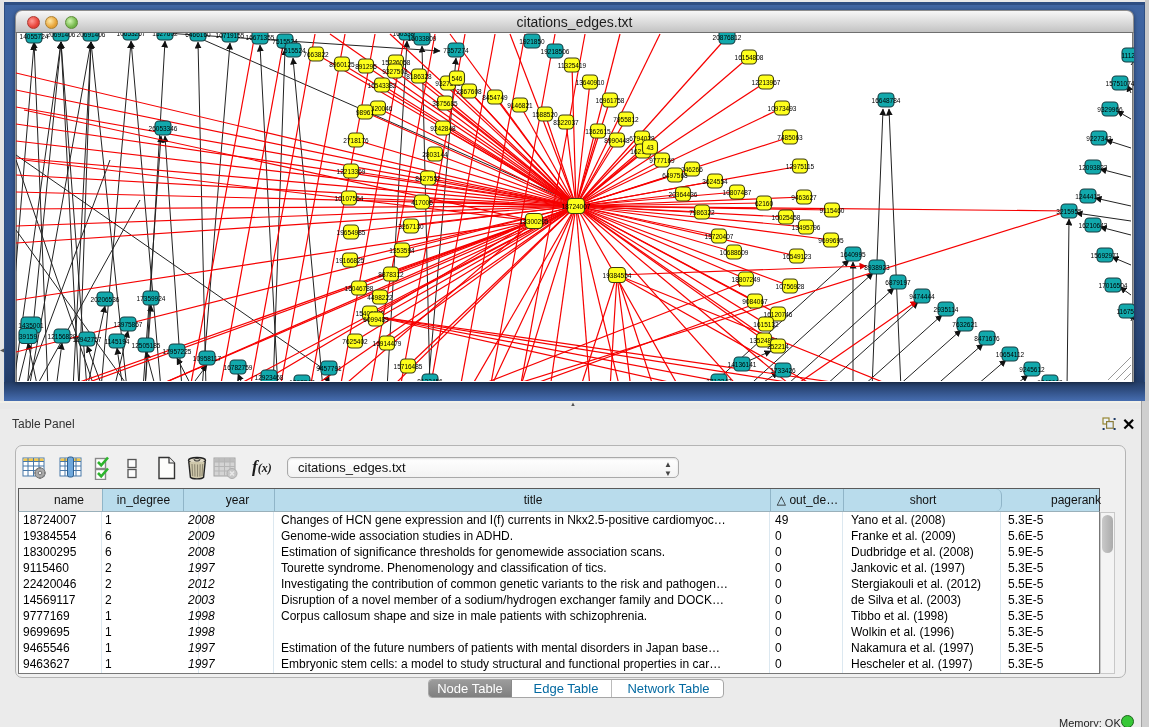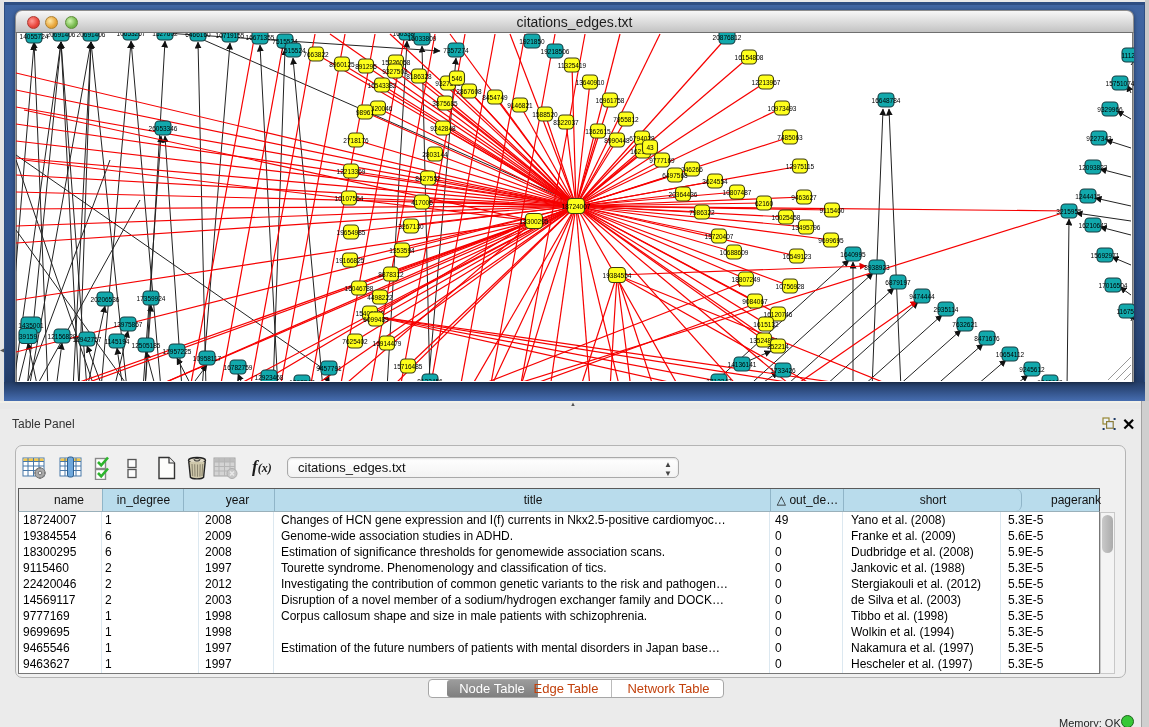--- a/index.html
+++ b/index.html
@@ -49,29 +49,29 @@
 #combo .arr { position:absolute; right:6px; top:2px; font-size:8px; color:#444; line-height:9px; }
 
 #thead { position:absolute; left:2px; top:42px; width:1082px; height:24px; background:#b9dcec; border:1px solid #5a5a5a; border-bottom:1px solid #9ab0ba; }
 .hc { position:absolute; top:0; height:22px; font-size:12px; color:#111; text-align:center;
   line-height:22px; border-right:1px solid #90b5c8; }
 #tbody { position:absolute; left:2px; top:66px; width:1082px; height:162px; background:#fff;
   background-image:linear-gradient(90deg,transparent 82px,#dce8f0 82px,#dce8f0 83px,transparent 83px),linear-gradient(90deg,transparent 179px,#dce8f0 179px,#dce8f0 180px,transparent 180px),linear-gradient(90deg,transparent 254px,#dce8f0 254px,#dce8f0 255px,transparent 255px),linear-gradient(90deg,transparent 750px,#dce8f0 750px,#dce8f0 751px,transparent 751px),linear-gradient(90deg,transparent 823px,#dce8f0 823px,#dce8f0 824px,transparent 824px),linear-gradient(90deg,transparent 981px,#dce8f0 981px,#dce8f0 982px,transparent 982px);
   border:1px solid #777; border-top:none; overflow:hidden; }
 .tr { position:relative; height:16px; font-size:12px; color:#000; white-space:nowrap; }
 .tr div { position:absolute; top:1px; }
-.c0 { left:4px; } .c1 { left:86px; } .c2 { left:186px; } .c3 { left:262px; }
+.c0 { left:4px; } .c1 { left:86px; } .c2 { left:169px;font-style:italic; } .c3 { left:262px; }
 .c4 { left:756px; } .c5 { left:832px; } .c6 { left:989px; }
 #vsb { position:absolute; left:1084px; top:66px; width:15px; height:162px; background:#f4f4f4; border:1px solid #c8c8c8; }
 #vsb .th { position:absolute; left:1px; top:2px; width:11px; height:38px; background:linear-gradient(90deg,#c9c9c9,#ababab); border-radius:6px; }
 
 #tabs { position:absolute; left:428px; top:270px; width:296px; height:19px;
   background:#fff; border:1px solid #a6a6a6; border-radius:4px; font-size:13px; }
-#tabs .seg { position:absolute; top:0; height:17px; line-height:17px; text-align:center; color:#c2410c; }
-#seg1 { left:18px; width:91px; background:linear-gradient(#9c9c9c,#7f7f7f); color:#fff !important;
+#tabs .seg { position:absolute; top:0; height:17px; line-height:17px; text-align:center; color:#0369a1; }
+#seg1 { left:0; width:83px; background:linear-gradient(#9c9c9c,#7f7f7f); color:#fff !important;
   border-radius:3px 0 0 3px; border-right:1px solid #8a8a8a; }
 #seg2 { left:92px; width:91px; border-right:1px solid #bbb; }
 #seg3 { left:184px; width:111px; }
 
 #mem { position:absolute; left:1059px; top:308px; font-size:11px; color:#222; }
 #memdot { position:absolute; left:1121px; top:306px; width:13px; height:13px; border-radius:50%;
   background:#37c837; border:1px solid #1d641d; }
 svg text { user-select:none; }
 </style></head>
 <body>
@@ -653,21 +653,21 @@
         <path d="M17 15.5 l4 4 M21 15.5 l-4 4" stroke="#e8e8e8" stroke-width="1.6"></path>
       </svg>
       <div class="ico" style="left:236px;top:11px;font-family:'Liberation Serif',serif;font-style:italic;font-weight:bold;font-size:17px;color:#1a1a1a">f<span style="font-size:12px">(x)</span></div>
       <div id="combo">citations_edges.txt<div class="arr">▲<br>▼</div></div>
       <div id="thead">
         <div class="hc" style="left:0;width:84px;background:#e8e8e8;padding-left:17px;">name</div>
         <div class="hc" style="left:85px;width:80px;">in_degree</div>
         <div class="hc" style="left:182px;width:74px;">year</div>
         <div class="hc" style="left:257px;width:495px;padding-left:20px;">title</div>
         <div class="hc" style="left:753px;width:72px;">△ out_de…</div>
-        <div class="hc" style="left:826px;width:177px;border-radius:6px;">short</div>
+        <div class="hc" style="left:826px;width:157px;border-radius:6px;">short</div>
         <div class="hc" style="left:984px;width:95px;border-right:none;padding-left:48px;">pagerank</div>
       </div>
       <div id="tbody">
 <div class="tr">
             <div class="c0">18724007</div>
             <div class="c1">1</div>
             <div class="c2">2008</div>
             <div class="c3">Changes of HCN gene expression and I(f) currents in Nkx2.5-positive cardiomyoc…</div>
             <div class="c4">49</div>
             <div class="c5">Yano et al. (2008)</div>
@@ -690,21 +690,21 @@
             <div class="c4">0</div>
             <div class="c5">Dudbridge et al. (2008)</div>
             <div class="c6">5.9E-5</div>
           </div>
 <div class="tr">
             <div class="c0">9115460</div>
             <div class="c1">2</div>
             <div class="c2">1997</div>
             <div class="c3">Tourette syndrome. Phenomenology and classification of tics.</div>
             <div class="c4">0</div>
-            <div class="c5">Jankovic et al. (1988)</div>
+            <div class="c5">Jankovic et al. (1997)</div>
             <div class="c6">5.3E-5</div>
           </div>
 <div class="tr">
             <div class="c0">22420046</div>
             <div class="c1">2</div>
             <div class="c2">2012</div>
             <div class="c3">Investigating the contribution of common genetic variants to the risk and pathogen…</div>
             <div class="c4">0</div>
             <div class="c5">Stergiakouli et al. (2012)</div>
             <div class="c6">5.5E-5</div>
@@ -725,36 +725,37 @@
             <div class="c3">Corpus callosum shape and size in male patients with schizophrenia.</div>
             <div class="c4">0</div>
             <div class="c5">Tibbo et al. (1998)</div>
             <div class="c6">5.3E-5</div>
           </div>
 <div class="tr">
             <div class="c0">9699695</div>
             <div class="c1">1</div>
             <div class="c2">1998</div>
             <div class="c4">0</div>
-            <div class="c5">Wolkin et al. (1994)</div>
+            <div class="c5">Wolkin et al. (1996)</div>
             <div class="c6">5.3E-5</div>
           </div>
 <div class="tr">
             <div class="c0">9465546</div>
             <div class="c1">1</div>
             <div class="c2">1997</div>
             <div class="c3">Estimation of the future numbers of patients with mental disorders in Japan base…</div>
             <div class="c4">0</div>
             <div class="c5">Nakamura et al. (1997)</div>
             <div class="c6">5.3E-5</div>
           </div>
 <div class="tr">
             <div class="c0">9463627</div>
             <div class="c1">1</div>
             <div class="c2">1997</div>
+            <div class="c3">Embryonic stem cells: a model to study structural and functional properties in car…</div>
             <div class="c4">0</div>
             <div class="c5">Hescheler et al. (1997)</div>
             <div class="c6">5.3E-5</div>
           </div>
       </div>
       <div id="vsb">
           <div class="th"></div>
         </div>
     </div>
     <div id="tabs">

